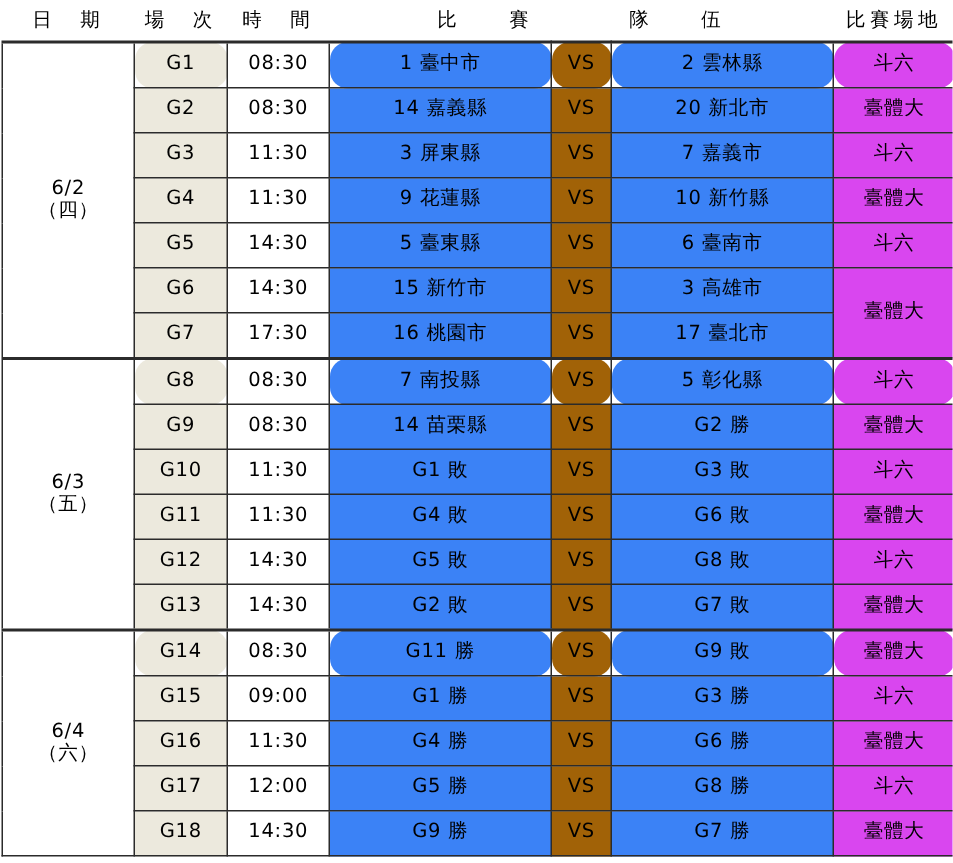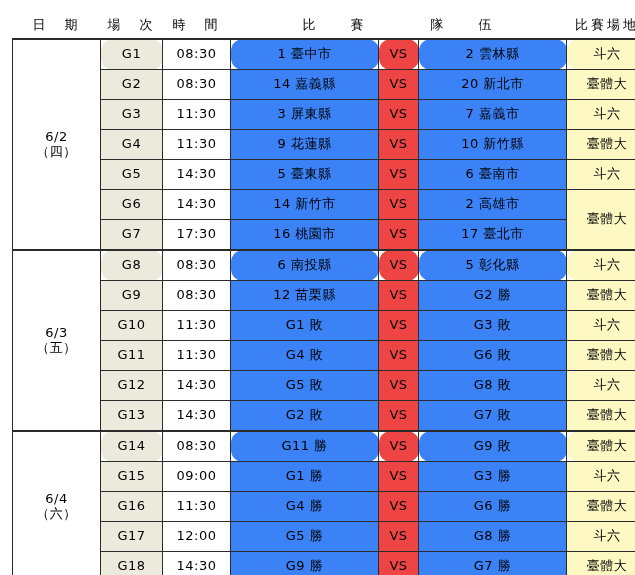--- a/index.html
+++ b/index.html
@@ -11,21 +11,21 @@
     width: 635px;
     height: 575px;
     font-family: "DejaVu Sans", "Liberation Sans", sans-serif;
     color: #000000;
     overflow: hidden;
   }
   #schedule-wrap {
     width: 538px;
     height: 575px;
     box-sizing: border-box;
-    padding: 12px;
+    padding: 1px;
   }
   table.schedule {
     border-collapse: collapse;
     width: 635px;
     table-layout: fixed;
   }
   table.schedule th,
   table.schedule td {
     border: 1px solid #2b2b2b;
     font-size: 13px;
@@ -69,26 +69,26 @@
   td.time-cell {
     background: #ffffff;
     margin-top: 13px;
   }
   td.home-cell,
   td.away-cell {
     background: #3b82f6;
     letter-spacing: 1px;
   }
   td.vs-cell {
-    background: #ef4444;
+    background: #a16207;
     font-size: 12px;
     letter-spacing: 0;
   }
   td.venue-cell {
-    background: #fef9c3;
+    background: #d946ef;
     letter-spacing: 0.5px;
   }
   tr.group-start td {
     border-top: 2px solid #2b2b2b;
     border-radius: 12px;
   }
   .seg-label {
     display: block;
   }
 </style>
@@ -156,48 +156,48 @@
           <td class="game-cell">G5</td>
           <td class="time-cell">14:30</td>
           <td class="home-cell">5 臺東縣</td>
           <td class="vs-cell">VS</td>
           <td class="away-cell">6 臺南市</td>
           <td class="venue-cell">斗六</td>
         </tr>
         <tr>
           <td class="game-cell">G6</td>
           <td class="time-cell">14:30</td>
-          <td class="home-cell">14 新竹市</td>
-          <td class="vs-cell">VS</td>
-          <td class="away-cell">2 高雄市</td>
+          <td class="home-cell">15 新竹市</td>
+          <td class="vs-cell">VS</td>
+          <td class="away-cell">3 高雄市</td>
           <td class="venue-cell" rowspan="2">臺體大</td>
         </tr>
         <tr>
           <td class="game-cell">G7</td>
           <td class="time-cell">17:30</td>
           <td class="home-cell">16 桃園市</td>
           <td class="vs-cell">VS</td>
           <td class="away-cell">17 臺北市</td>
         </tr>
         <tr class="group-start">
           <td class="date-cell" rowspan="6">
             <span class="seg-label">6/3</span>
             <span class="seg-label">（五）</span>
           </td>
           <td class="game-cell">G8</td>
           <td class="time-cell">08:30</td>
-          <td class="home-cell">6 南投縣</td>
+          <td class="home-cell">7 南投縣</td>
           <td class="vs-cell">VS</td>
           <td class="away-cell">5 彰化縣</td>
           <td class="venue-cell">斗六</td>
         </tr>
         <tr>
           <td class="game-cell">G9</td>
           <td class="time-cell">08:30</td>
-          <td class="home-cell">12 苗栗縣</td>
+          <td class="home-cell">14 苗栗縣</td>
           <td class="vs-cell">VS</td>
           <td class="away-cell">G2 勝</td>
           <td class="venue-cell">臺體大</td>
         </tr>
         <tr>
           <td class="game-cell">G10</td>
           <td class="time-cell">11:30</td>
           <td class="home-cell">G1 敗</td>
           <td class="vs-cell">VS</td>
           <td class="away-cell">G3 敗</td>

